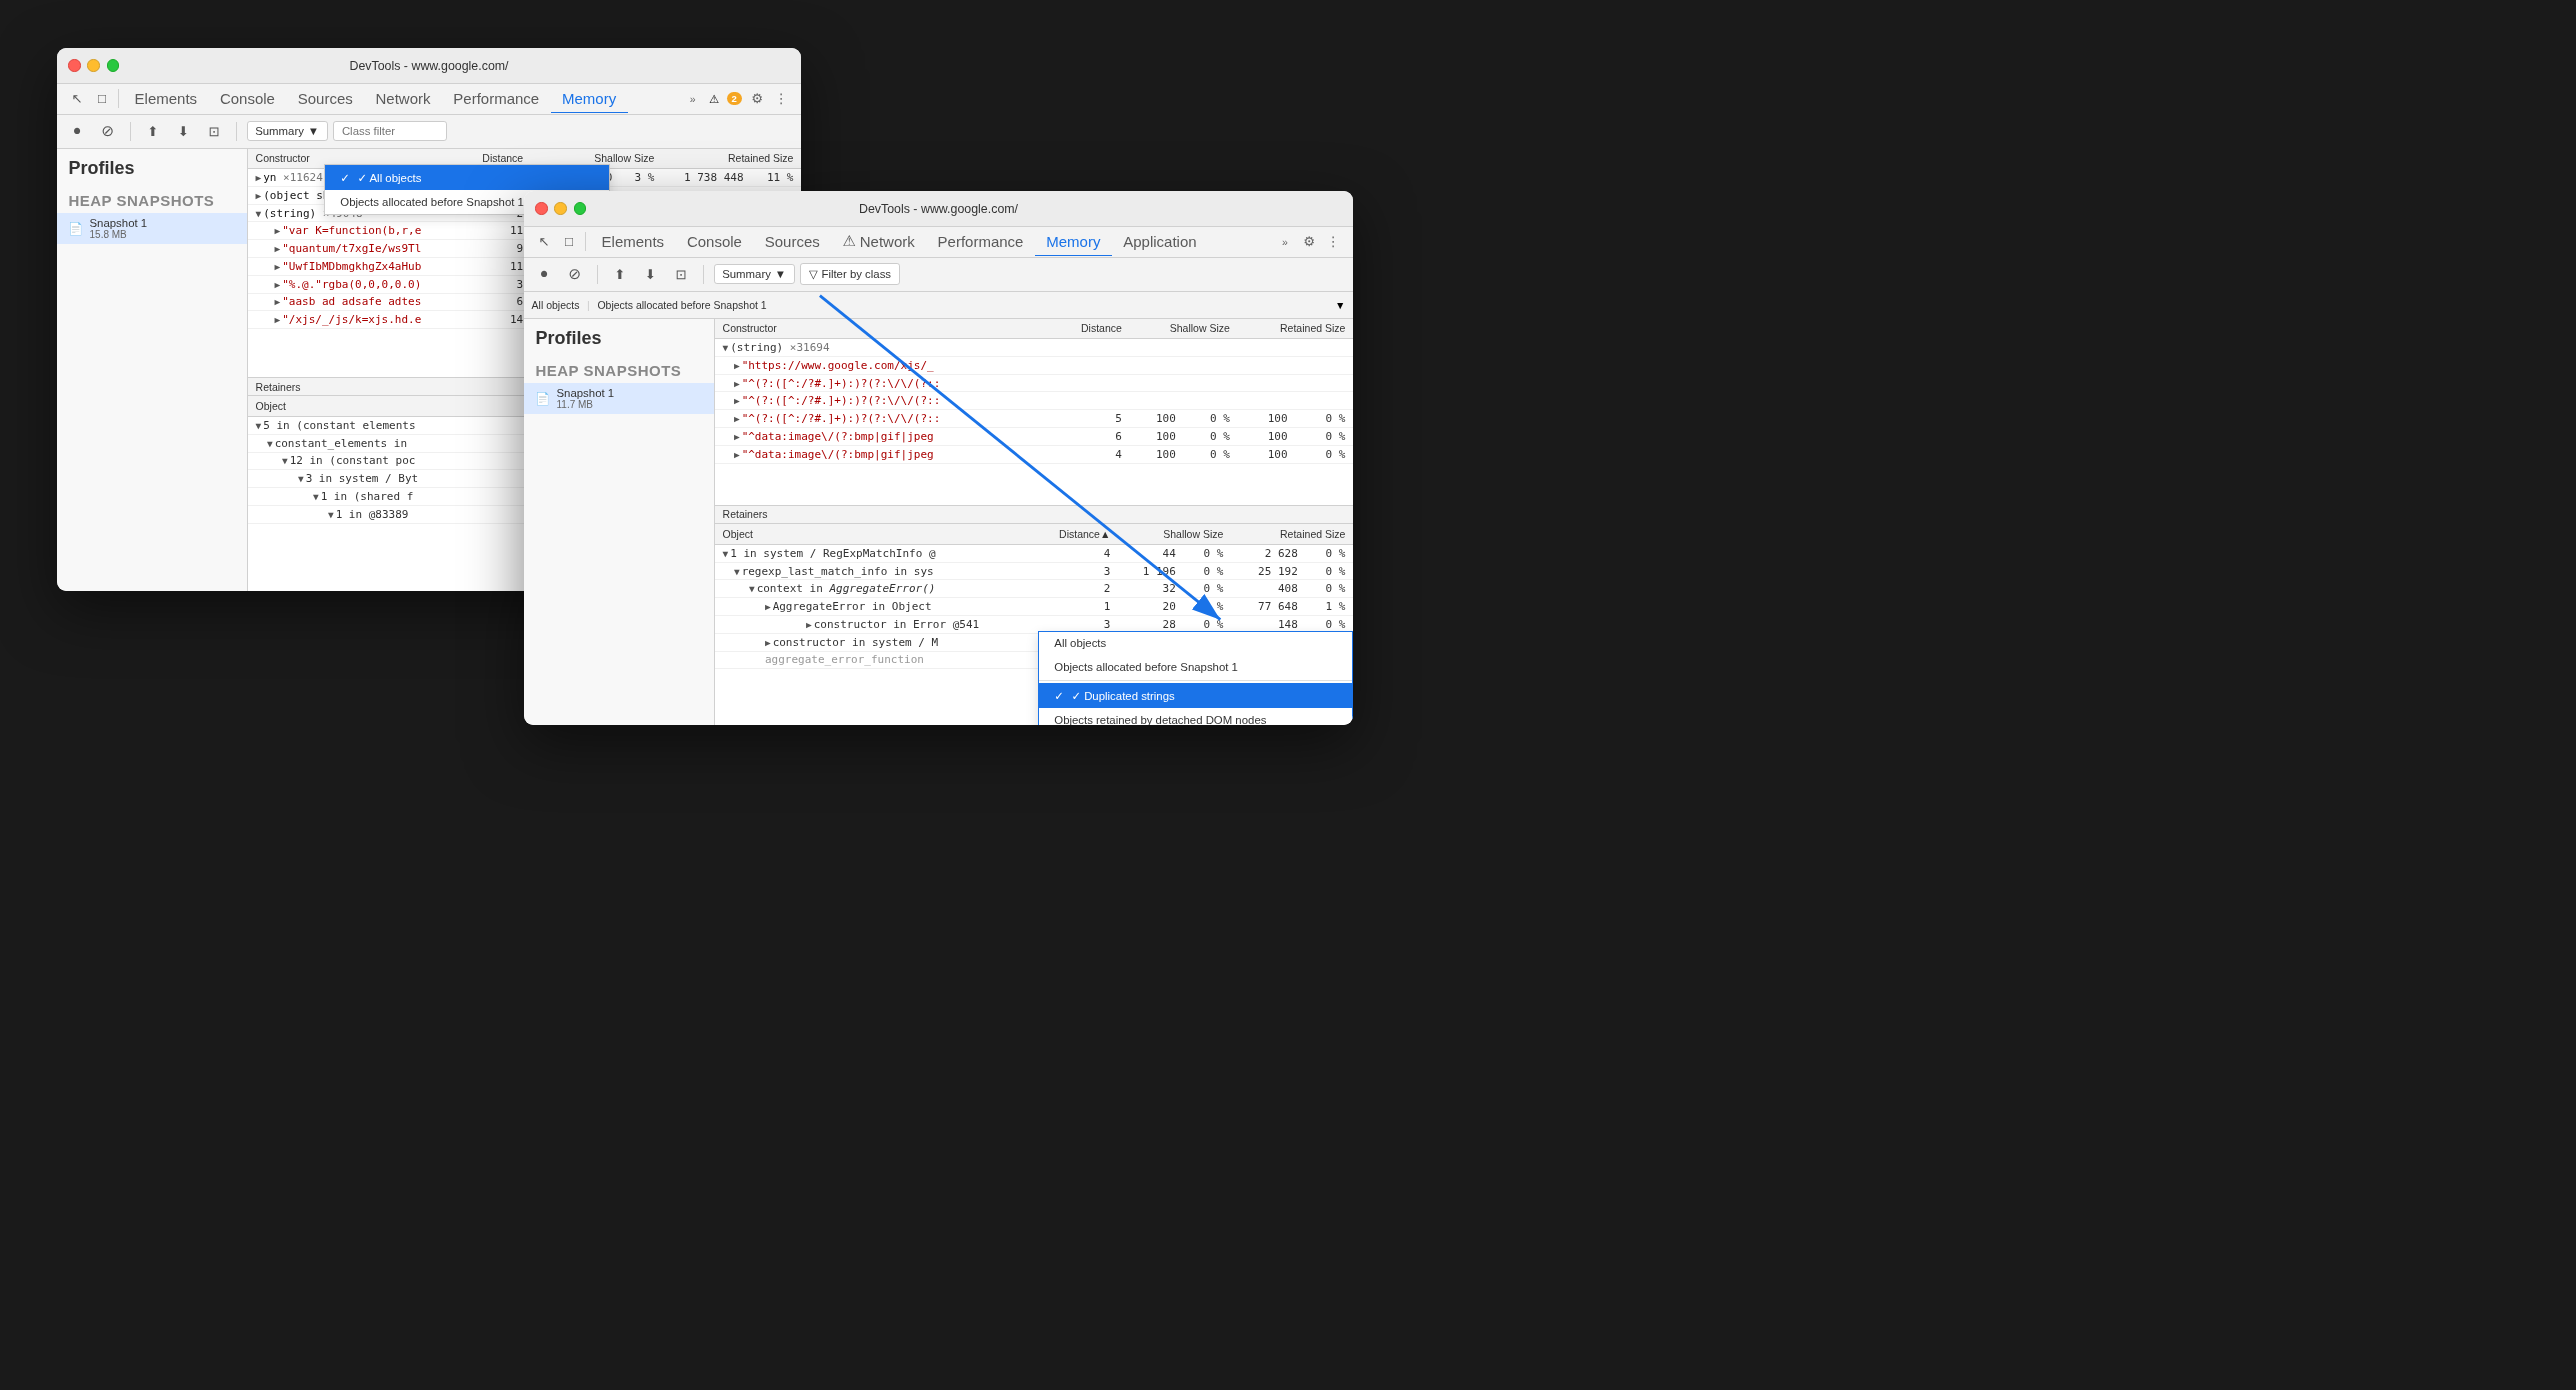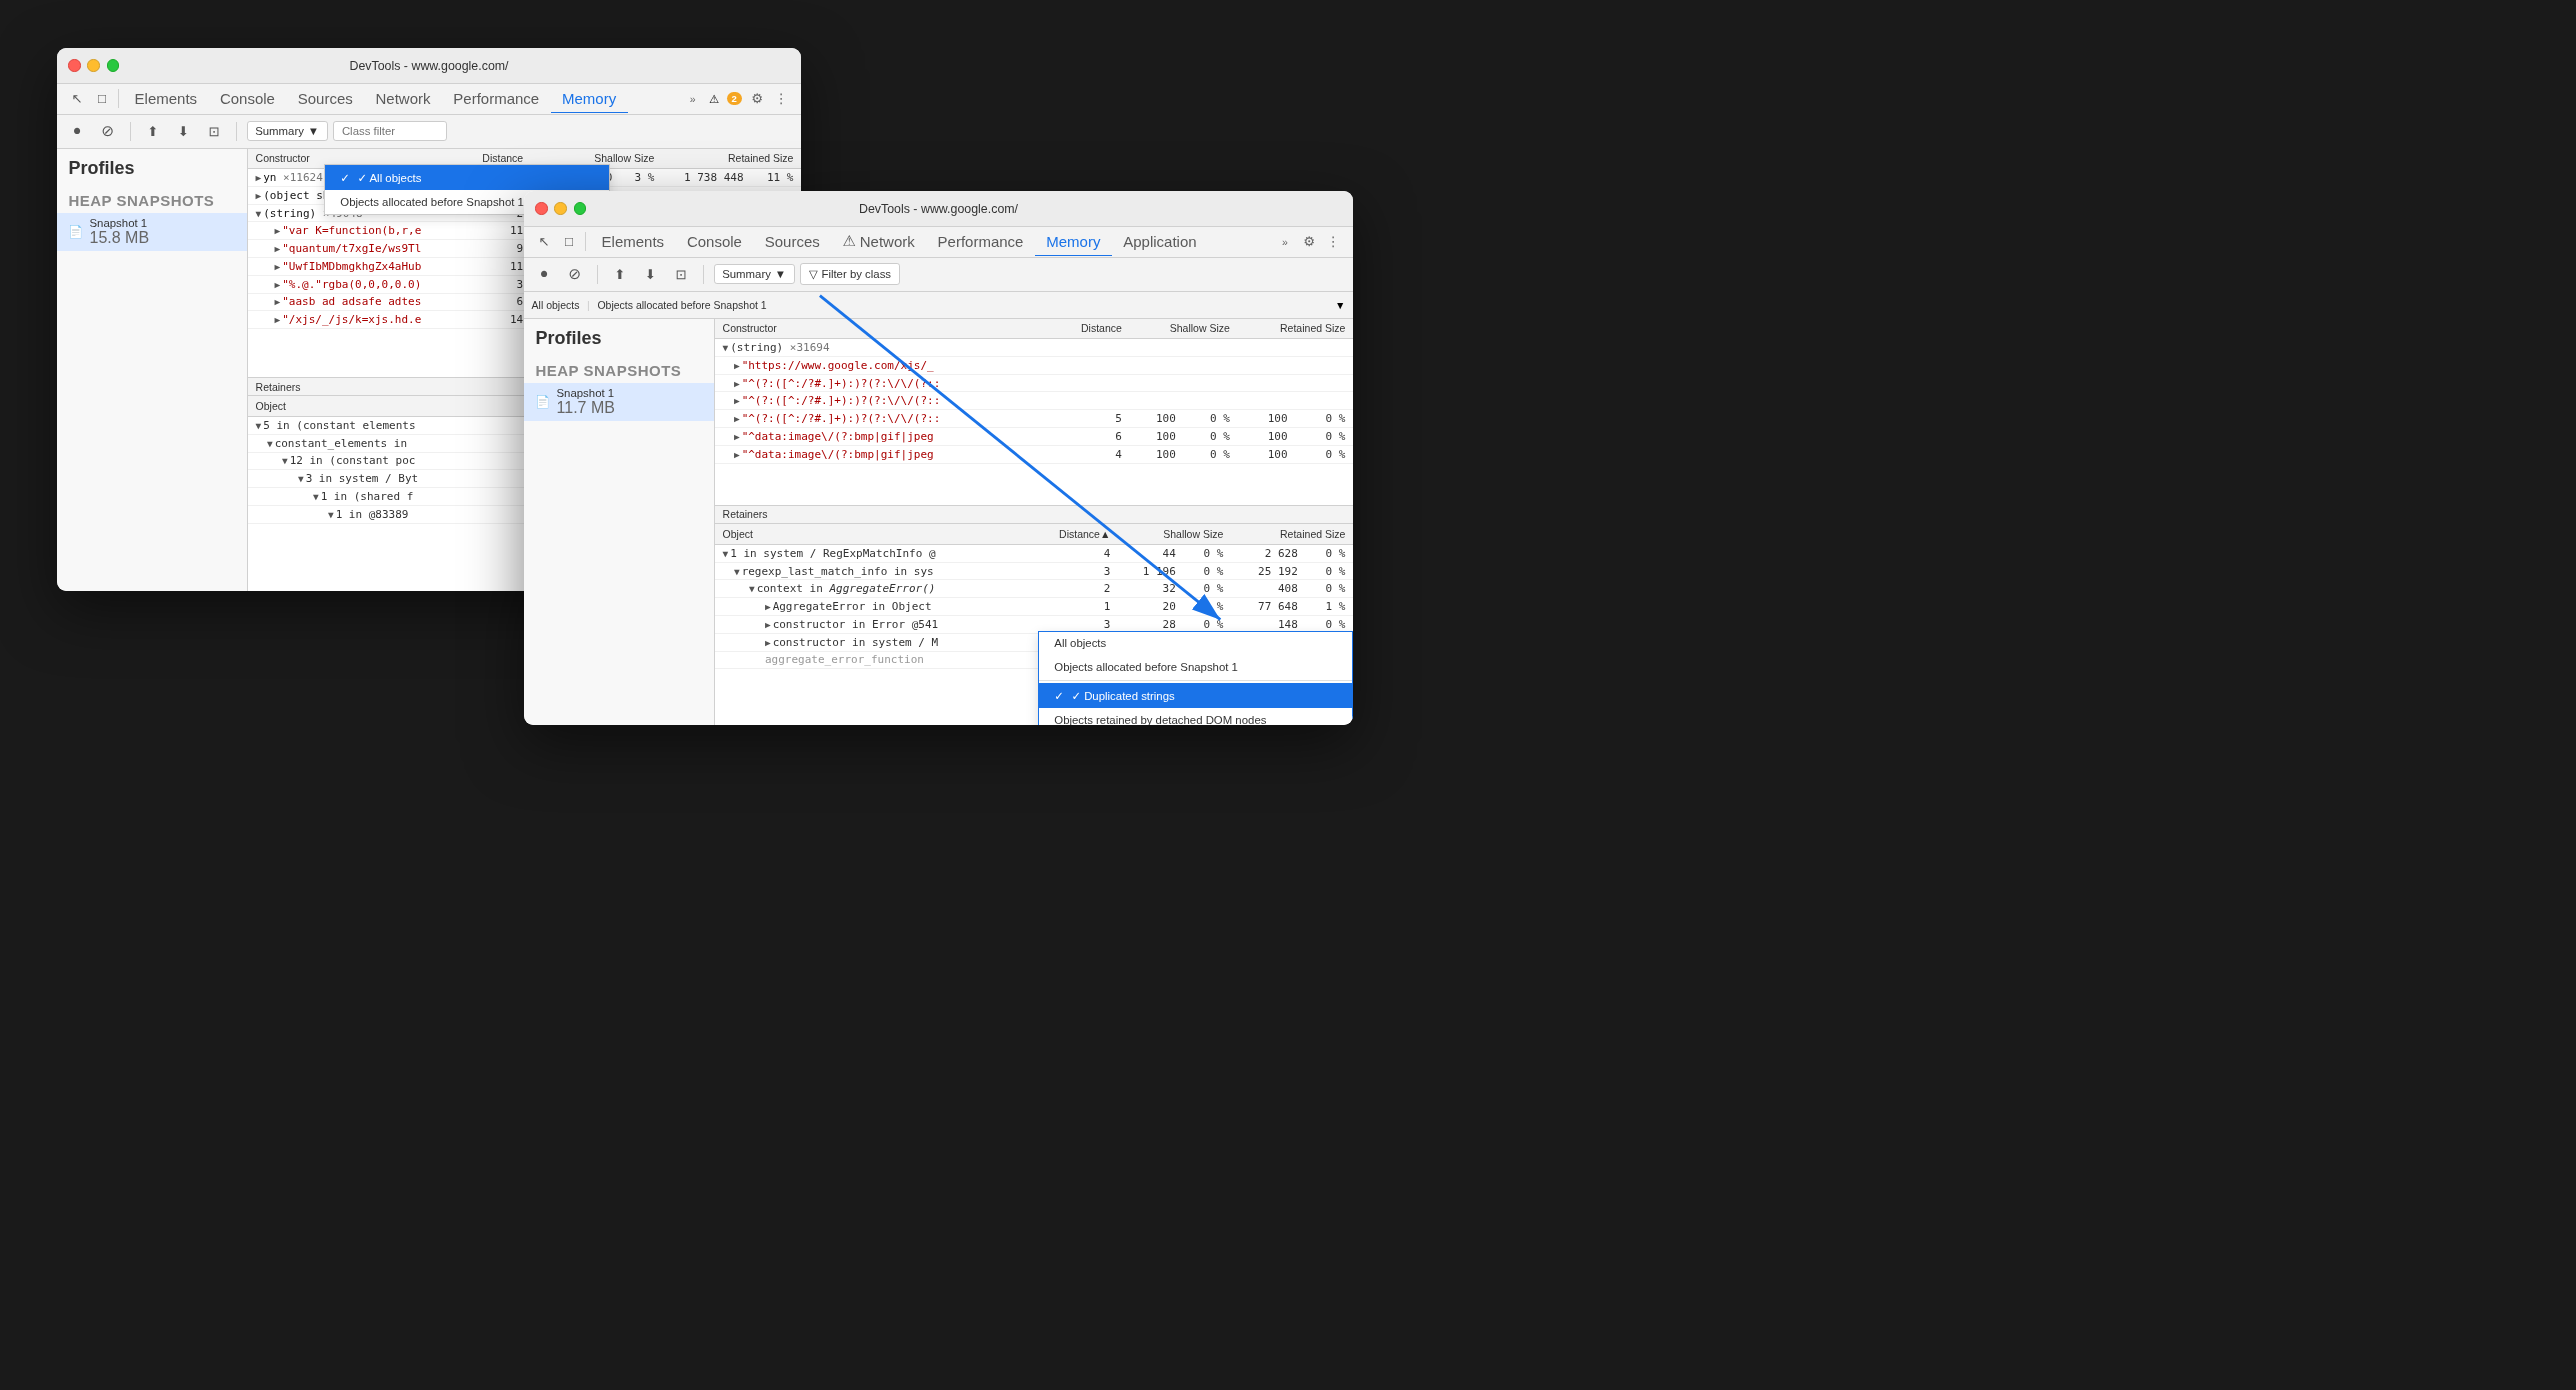--- a/index.html
+++ b/index.html
@@ -378,21 +378,21 @@
       background: #dbe9ff;
     }
 
     .snapshot-name {
       color: #333;
       font-weight: 500;
     }
 
     .snapshot-size {
       color: #666;
-      font-size: 16px;
+      font-size: 10px;
     }
 
     .snapshot-icon {
       color: #666;
       font-size: 12.4px;
     }
   </style>
 </head>
 <body>
 
@@ -777,21 +777,21 @@
             </tr>
             <tr>
               <td style="padding-left:50px;"><span class="tree-arrow">▶</span>AggregateError in Object</td>
               <td>1</td>
               <td>20</td>
               <td class="pct-grey">0 %</td>
               <td>77 648</td>
               <td class="pct-grey">1 %</td>
             </tr>
             <tr>
-              <td style="padding-left:50px;"><span class="tree-arrow">▶</span>constructor in Error @541</td>
+              <td style="padding-left:50px;text-align:center;"><span class="tree-arrow">▶</span>constructor in Error @541</td>
               <td>3</td>
               <td>28</td>
               <td class="pct-grey">0 %</td>
               <td>148</td>
               <td class="pct-grey">0 %</td>
             </tr>
             <tr>
               <td style="padding-left:50px;"><span class="tree-arrow">▶</span>constructor in system / M</td>
               <td>3</td>
               <td>40</td>

